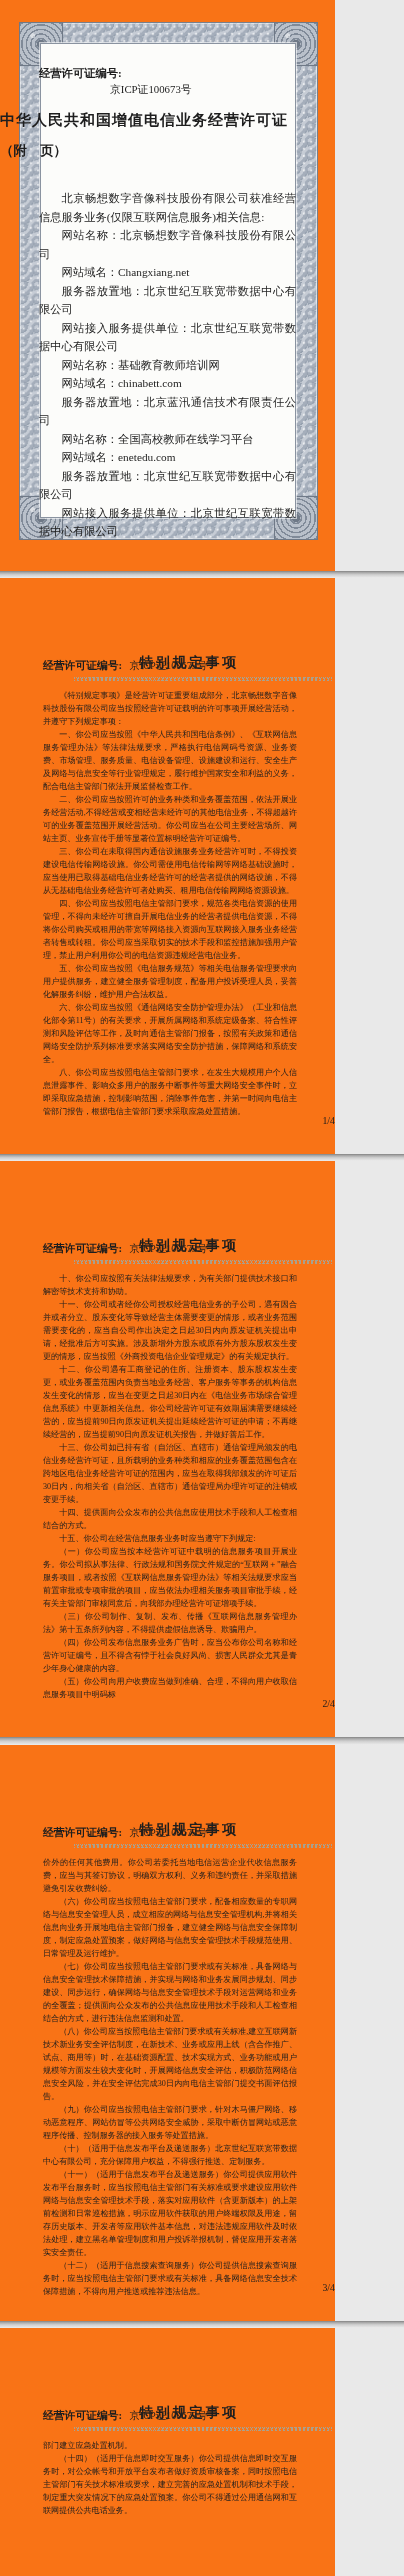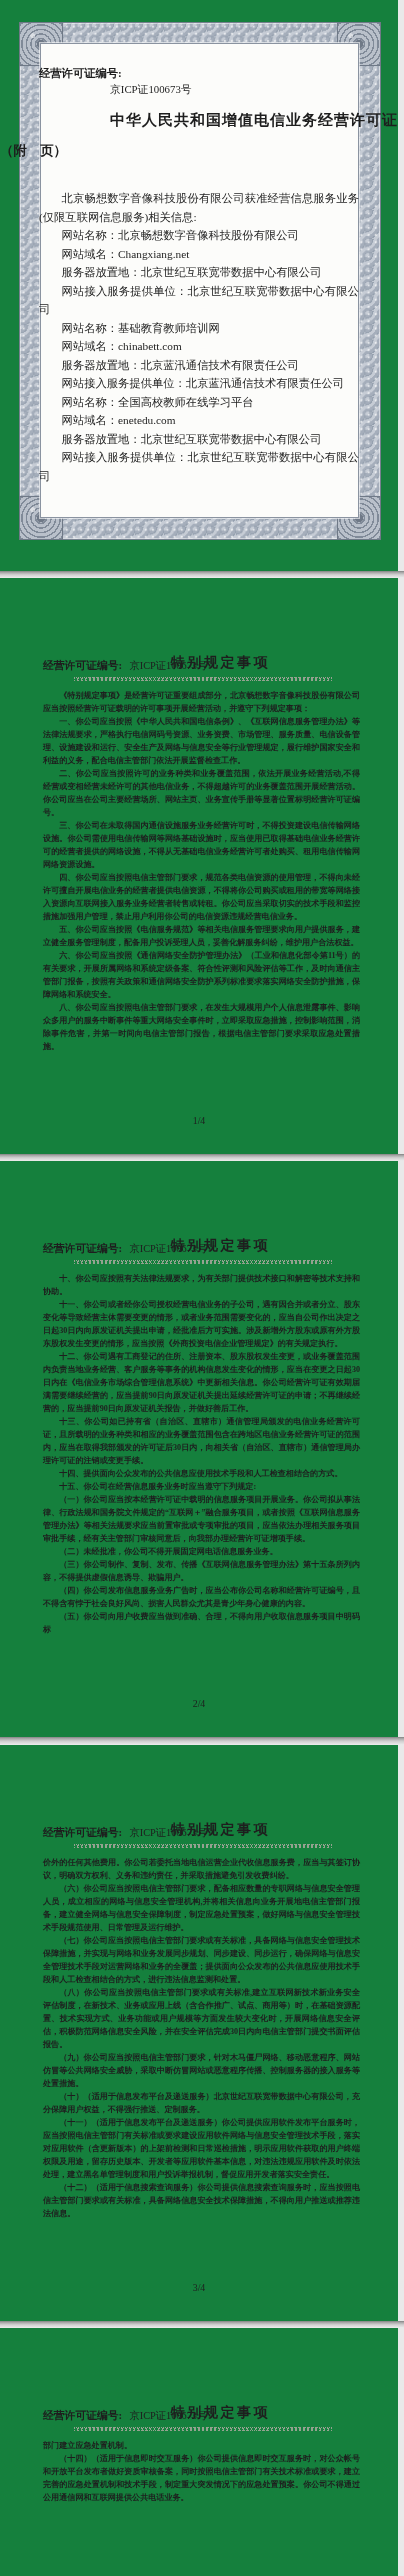--- a/index.html
+++ b/index.html
@@ -2,21 +2,21 @@
 <html style="font-size:8.2px"><head>
 <meta charset="utf-8">
 <style>
   html,body{margin:0;padding:0;}
   body{
     width:405px;
     background:#e9e9e9;
     font-family:"Liberation Serif","DejaVu Serif",serif;
     color:#1e1e1e;
   }
-  .page{position:relative;width:398px;background:#15803d;overflow:hidden;}
+  .page{position:relative;width:335px;background:#f97316;overflow:hidden;}
   .page-cert{height:571px;}
   .page-sp2,.page-sp3,.page-sp4{height:576px;}
   .page-sp5{height:550px;}
   .sep{height:6.2px;background:linear-gradient(#9f9f9f,#cfcfcf 45%,#ececec);border-top:0.5px solid #8f8f8f;}
 
   
   .cert-frame{
     position:absolute;left:18.5px;top:21.6px;right:17.5px;bottom:31px;
     background-color:#b3bac5;
     background-image:
@@ -41,41 +41,41 @@
     border:0.5px solid #6f7987;
   }
   .corner.tl{left:-1px;top:-1px;}
   .corner.tr{right:-1px;top:-1px;}
   .corner.bl{left:-1px;bottom:-1px;}
   .corner.br{right:-1px;bottom:-1px;}
 
   
   .cert-lic-label{position:absolute;left:39px;top:66px;font-size:11.3px;font-weight:bold;}
   .cert-lic-no{position:absolute;left:110px;top:83px;font-size:10.8px;}
-  .cert-title{position:absolute;left:0;right:0;top:111px;text-align:right;font-size:15px;font-weight:bold;letter-spacing:1px;}
+  .cert-title{position:absolute;left:0;right:0;top:111px;text-align:left;font-size:15px;font-weight:bold;letter-spacing:1px;}
   .cert-sub{position:absolute;left:0;right:0;top:142px;text-align:left;font-size:13.4px;font-weight:bold;}
   .cert-body{position:absolute;left:39px;right:39px;top:189px;font-size:11.3px;line-height:18.5px;}
   .cert-body p{margin:0;text-indent:2em;text-align:justify;}
 
   
   .sp-head{position:absolute;left:43px;top:57px;white-space:nowrap;margin-top:24px;}
   .sp-head .lbl{font-size:10.8px;font-weight:bold;}
   .sp-head .no{font-size:10.3px;margin-left:5.2px;}
   .sp-title{position:absolute;left:0;right:0;top:76px;text-align:center;font-size:14px;font-weight:bold;letter-spacing:2.6px;margin-left:43px;}
   .sp-rule{
     position:absolute;left:74px;top:99px;width:258px;height:4.1px;
     background:
       repeating-linear-gradient(63deg,#a2a69a 0 1px,transparent 1px 3.6px),
       repeating-linear-gradient(-63deg,#a2a69a 0 1px,transparent 1px 3.6px);
     opacity:.9;
   }
   .sp-body{position:absolute;left:43px;right:38px;top:111px;font-size:8.1px;line-height:13px;}
-  .sp-body p{margin:0;text-indent:2em;text-align:justify;font-weight:bold;}
+  .sp-body p{margin:0;text-indent:2em;text-align:justify;}
   .sp-body p.noindent{text-indent:0;}
-  .sp-pagenum{position:absolute;left:0;right:0;text-align:center;font-size:9.8px;}
+  .sp-pagenum{position:absolute;left:0;right:0;text-align:right;font-size:9.8px;}
   .pn-a{bottom:28px;}
 </style>
 </head>
 <body>
 
 <div class="page page-cert">
   <div class="cert-frame">
     <div class="corner tl"></div>
     <div class="corner tr"></div>
     <div class="corner bl"></div>
@@ -88,21 +88,20 @@
   <div class="cert-sub">（附　页）</div>
   <div class="cert-body">
     <p>北京畅想数字音像科技股份有限公司获准经营信息服务业务(仅限互联网信息服务)相关信息:</p>
     <p>网站名称：北京畅想数字音像科技股份有限公司</p>
     <p>网站域名：Changxiang.net</p>
     <p>服务器放置地：北京世纪互联宽带数据中心有限公司</p>
     <p>网站接入服务提供单位：北京世纪互联宽带数据中心有限公司</p>
     <p>网站名称：基础教育教师培训网</p>
     <p>网站域名：chinabett.com</p>
     <p>服务器放置地：北京蓝汛通信技术有限责任公司</p>
-    <p>网站接入服务提供单位：北京蓝汛通信技术有限责任公司</p>
     <p>网站名称：全国高校教师在线学习平台</p>
     <p>网站域名：enetedu.com</p>
     <p>服务器放置地：北京世纪互联宽带数据中心有限公司</p>
     <p>网站接入服务提供单位：北京世纪互联宽带数据中心有限公司</p>
   </div>
 </div>
 
 <div class="sep"></div>
 
 <div class="page page-sp2">
@@ -135,21 +134,20 @@
   <div class="sp-title">特别规定事项</div>
   <div class="sp-rule"></div>
   <div class="sp-body">
     <p>十、你公司应按照有关法律法规要求，为有关部门提供技术接口和解密等技术支持和协助。</p>
     <p>十一、你公司或者经你公司授权经营电信业务的子公司，遇有因合并或者分立、股东变化等导致经营主体需要变更的情形，或者业务范围需要变化的，应当自公司作出决定之日起30日内向原发证机关提出申请，经批准后方可实施。涉及新增外方股东或原有外方股东股权发生变更的情形，应当按照《外商投资电信企业管理规定》的有关规定执行。</p>
     <p>十二、你公司遇有工商登记的住所、注册资本、股东股权发生变更，或业务覆盖范围内负责当地业务经营、客户服务等事务的机构信息发生变化的情形，应当在变更之日起30日内在《电信业务市场综合管理信息系统》中更新相关信息。你公司经营许可证有效期届满需要继续经营的，应当提前90日向原发证机关提出延续经营许可证的申请；不再继续经营的，应当提前90日向原发证机关报告，并做好善后工作。</p>
     <p>十三、你公司如已持有省（自治区、直辖市）通信管理局颁发的电信业务经营许可证，且所载明的业务种类和相应的业务覆盖范围包含在跨地区电信业务经营许可证的范围内，应当在取得我部颁发的许可证后30日内，向相关省（自治区、直辖市）通信管理局办理许可证的注销或变更手续。</p>
     <p>十四、提供面向公众发布的公共信息应使用技术手段和人工检查相结合的方式。</p>
     <p>十五、你公司在经营信息服务业务时应当遵守下列规定:</p>
     <p>（一）你公司应当按本经营许可证中载明的信息服务项目开展业务。你公司拟从事法律、行政法规和国务院文件规定的“互联网＋”融合服务项目，或者按照《互联网信息服务管理办法》等相关法规要求应当前置审批或专项审批的项目，应当依法办理相关服务项目审批手续，经有关主管部门审核同意后，向我部办理经营许可证增项手续。</p>
-    <p>（二）未经批准，你公司不得开展固定网电话信息服务业务。</p>
     <p>（三）你公司制作、复制、发布、传播《互联网信息服务管理办法》第十五条所列内容，不得提供虚假信息诱导、欺骗用户。</p>
     <p>（四）你公司发布信息服务业务广告时，应当公布你公司名称和经营许可证编号，且不得含有悖于社会良好风尚、损害人民群众尤其是青少年身心健康的内容。</p>
     <p>（五）你公司向用户收费应当做到准确、合理，不得向用户收取信息服务项目中明码标</p>
   </div>
   <div class="sp-pagenum pn-a">2/4</div>
 </div>
 
 <div class="sep"></div>
 
 <div class="page page-sp4">

